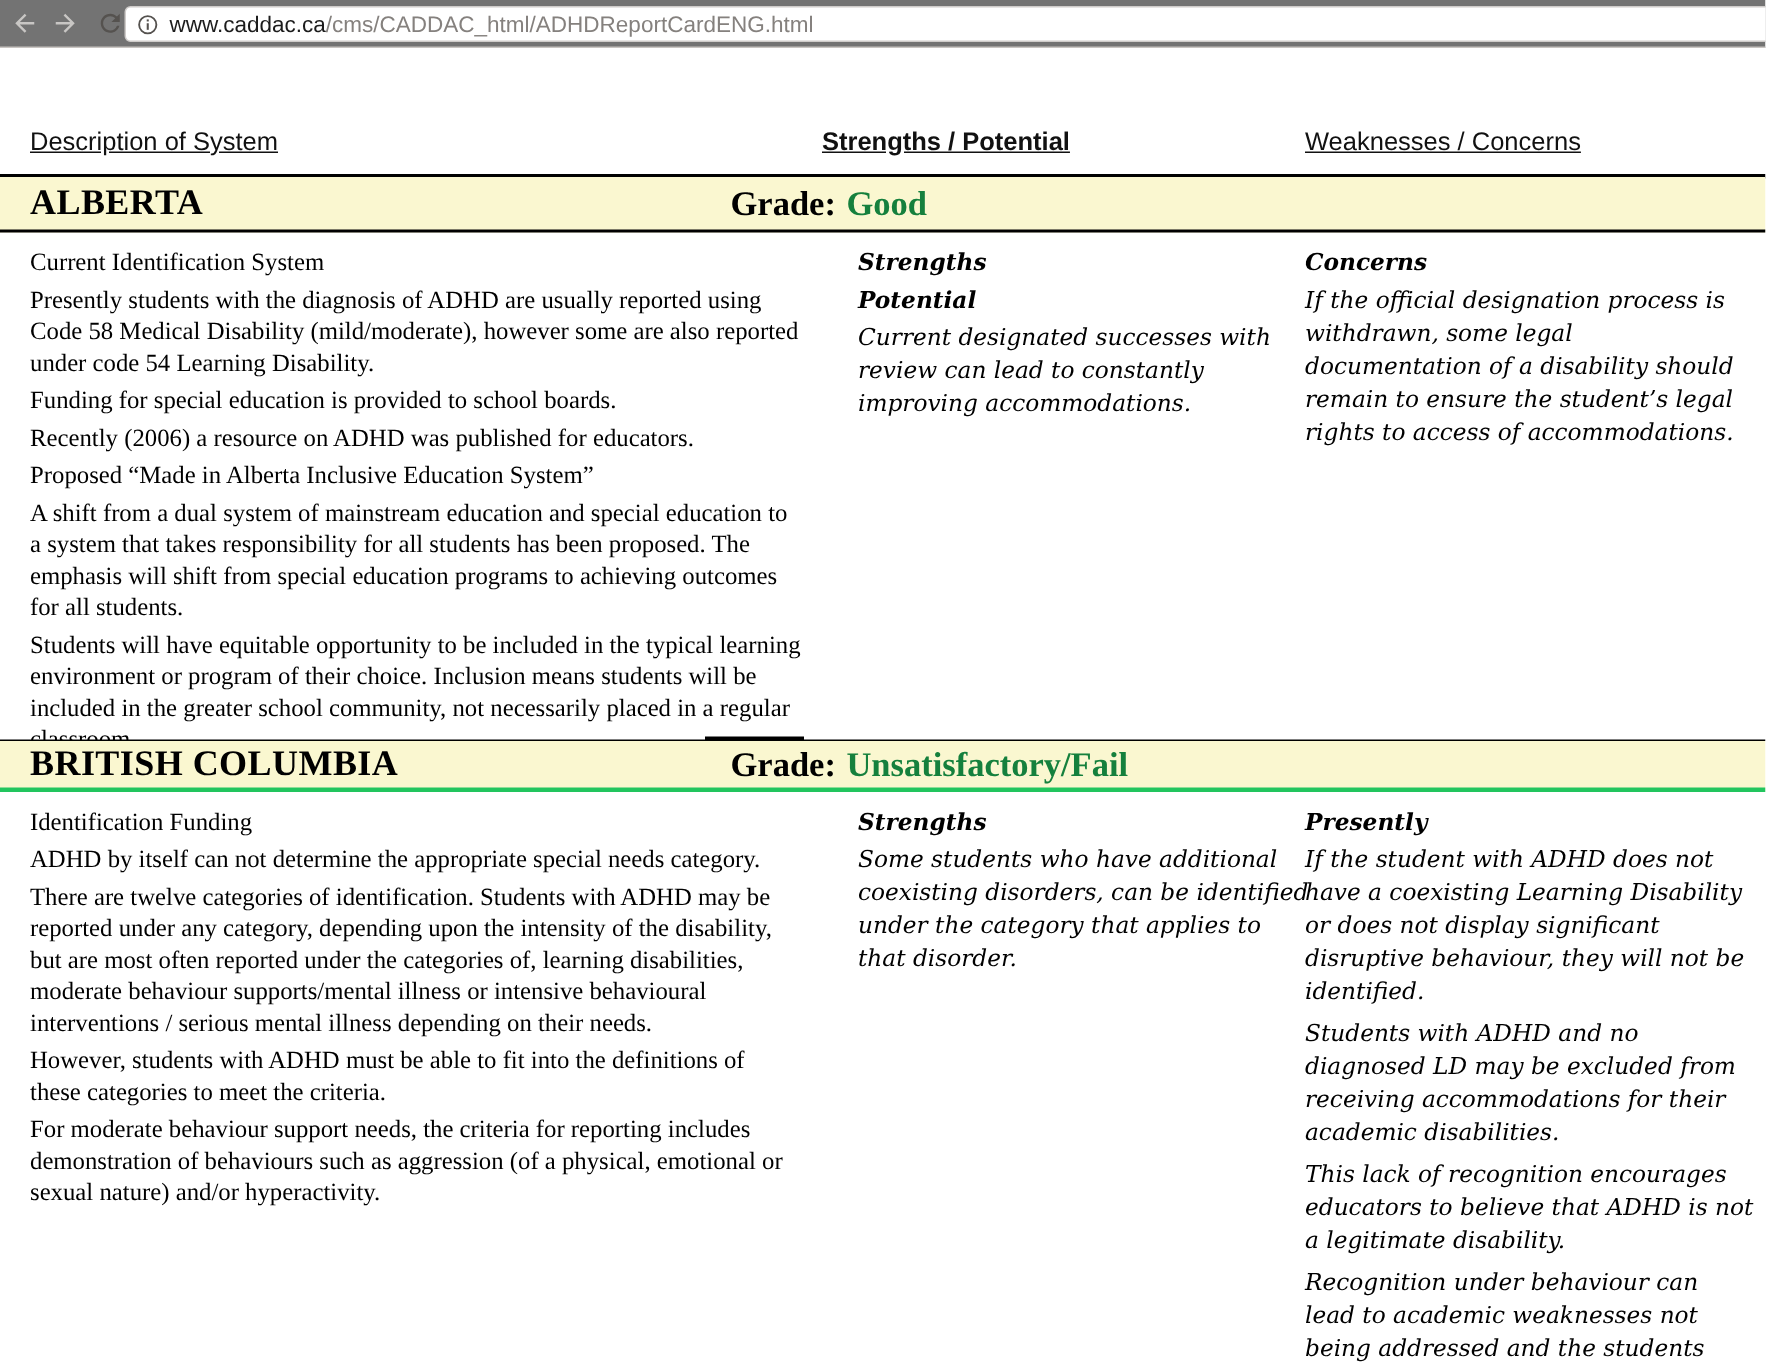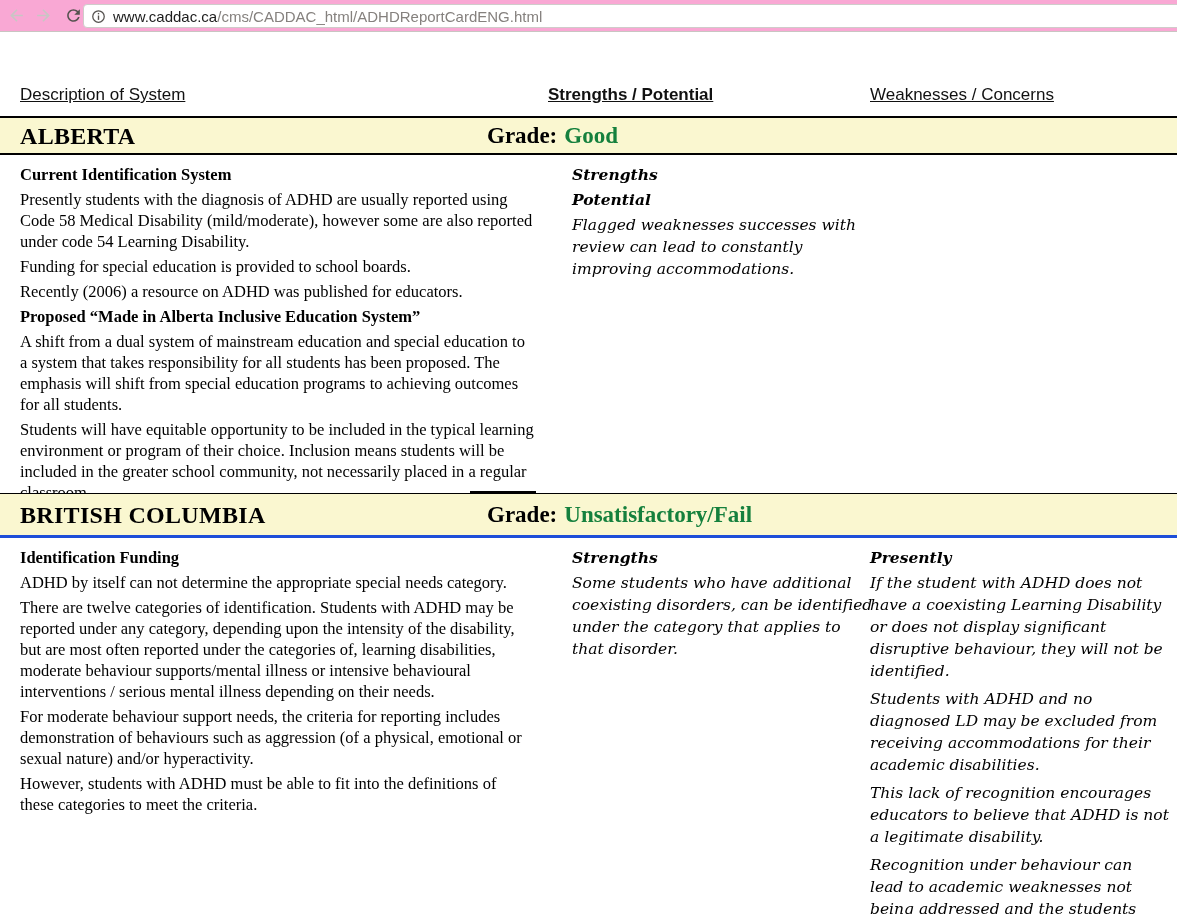--- a/index.html
+++ b/index.html
@@ -6,21 +6,21 @@
   html, body { margin: 0; padding: 0; }
   body {
     width: 1177px; height: 914px; overflow: hidden;
     background: #ffffff;
     font-family: "Liberation Serif", serif;
     color: #000;
   }
 
   
   .chrome {
-    height: 32px; background: #f9a8d4;
+    height: 32px; background: #737373;
     border-bottom: 1px solid #c9c5c2;
     position: relative;
     display: flex; align-items: center;
   }
   .nav-btn {
     border: none; background: transparent; padding: 0;
     width: 24px; height: 24px; margin-left: 3px;
     display: flex; align-items: center; justify-content: center;
     cursor: pointer;
   }
@@ -53,21 +53,21 @@
   .hdr-3 { left: 870px; }
 
   .divider-a { position: relative; height: 2px; background: #000; }
   .divider-a::after {
     content: ""; position: absolute; left: 470px; right: 0; top: 2px;
     height: 1px; background: #000;
   }
 
   .banner { position: relative; background: #faf7d0; }
   .banner-a { height: 37px; border-bottom: 2px solid #000; }
-  .banner-bc { height: 44px; border-bottom: 3px solid #1d4ed8; }
+  .banner-bc { height: 34px; border-bottom: 3px solid #22c55e; }
   .region-title {
     position: absolute; left: 20px; top: 50%; transform: translateY(-50%);
     font-weight: bold; font-size: 24px; letter-spacing: 0.3px;
     white-space: nowrap;
   }
   .grade-line {
     position: absolute; left: 487px; top: 50%; transform: translateY(-50%);
     font-weight: bold; font-size: 23px; white-space: nowrap;
   }
   .grade-value { color: #15803d; margin-left: 7px; }
@@ -75,21 +75,21 @@
   .row { position: relative; }
   .row-a { height: 338px; }
   .row-bc { height: 374px; }
 
   .col { position: absolute; top: 9px; }
   .col-desc {
     left: 20px; width: 514px;
     font-size: 16.5px; line-height: 21px;
   }
   .col-desc p { margin: 0 0 4px; }
-  .col-desc p.bh { font-weight: bold; }
+  .col-desc p.bh { font-weight: normal; }
 
   .col-it {
     font-family: "DejaVu Serif", serif;
     font-style: italic;
     font-size: 15.5px; line-height: 22px;
   }
   .col-it p { margin: 0 0 6px; }
   .col-it p.bh { font-weight: bold; margin: 0 0 3px; }
   .col-str  { left: 572px; width: 302px; }
   .col-weak { left: 870px; width: 300px; }
@@ -159,39 +159,43 @@
         <p>Presently students with the diagnosis of ADHD are usually reported using Code 58 Medical Disability (mild/moderate), however some are also reported under code 54 Learning Disability.</p>
         <p>Funding for special education is provided to school boards.</p>
         <p>Recently (2006) a resource on ADHD was published for educators.</p>
         <p class="bh">Proposed “Made in Alberta Inclusive Education System”</p>
         <p>A shift from a dual system of mainstream education and special education to a system that takes responsibility for all students has been proposed. The emphasis will shift from special education programs to achieving outcomes for all students.</p>
         <p>Students will have equitable opportunity to be included in the typical learning environment or program of their choice. Inclusion means students will be included in the greater school community, not necessarily placed in a regular classroom.</p>
       </div>
       <div class="col col-it col-str">
         <p class="bh">Strengths</p>
         <p class="bh">Potential</p>
-        <p>Flagged weaknesses successes with review can lead to constantly improving accommodations.</p>
+        <p>Current designated successes with review can lead to constantly improving accommodations.</p>
+      </div>
+      <div class="col col-it col-weak">
+        <p class="bh">Concerns</p>
+        <p>If the official designation process is withdrawn, some legal documentation of a disability should remain to ensure the student’s legal rights to access of accommodations.</p>
       </div>
     </div>
   </section>
 
   <div class="divider-bc"></div>
 
   <section>
     <div class="banner banner-bc">
       <span class="region-title">BRITISH COLUMBIA</span>
       <span class="grade-line"><span>Grade:</span><span class="grade-value">Unsatisfactory/Fail</span></span>
     </div>
     <div class="row row-bc">
       <div class="col col-desc">
         <p class="bh">Identification Funding</p>
         <p>ADHD by itself can not determine the appropriate special needs category.</p>
         <p>There are twelve categories of identification. Students with ADHD may be reported under any category, depending upon the intensity of the disability, but are most often reported under the categories of, learning disabilities, moderate behaviour supports/mental illness or intensive behavioural interventions / serious mental illness depending on their needs.</p>
+        <p>However, students with ADHD must be able to fit into the definitions of these categories to meet the criteria.</p>
         <p>For moderate behaviour support needs, the criteria for reporting includes demonstration of behaviours such as aggression (of a physical, emotional or sexual nature) and/or hyperactivity.</p>
-        <p>However, students with ADHD must be able to fit into the definitions of these categories to meet the criteria.</p>
       </div>
       <div class="col col-it col-str">
         <p class="bh">Strengths</p>
         <p>Some students who have additional coexisting disorders, can be identified under the category that applies to that disorder.</p>
       </div>
       <div class="col col-it col-weak">
         <p class="bh">Presently</p>
         <p>If the student with ADHD does not have a coexisting Learning Disability or does not display significant disruptive behaviour, they will not be identified.</p>
         <p>Students with ADHD and no diagnosed LD may be excluded from receiving accommodations for their academic disabilities.</p>
         <p>This lack of recognition encourages educators to believe that ADHD is not a legitimate disability.</p>

